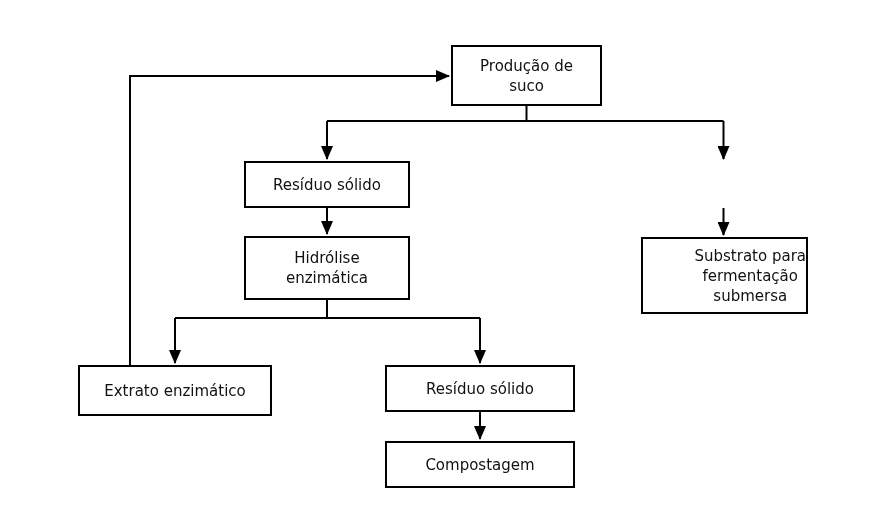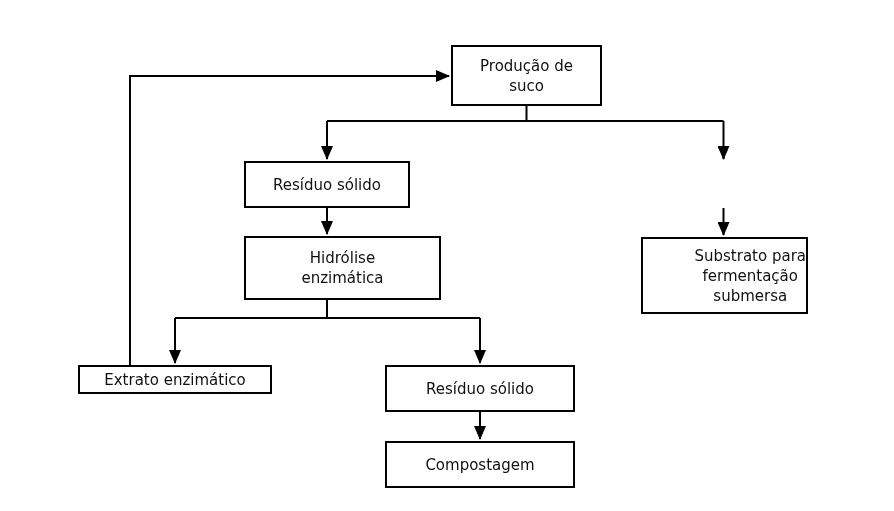--- a/index.html
+++ b/index.html
@@ -78,32 +78,32 @@
   <div class="node" style="left:451px; top:45px; width:151px; height:61px;">
     <span class="label">Produção de
 suco</span>
   </div>
 
   <div class="node" style="left:244px; top:161px; width:166px; height:47px;">
     <span class="label">Resíduo sólido</span>
   </div>
 
 
-  <div class="node" style="left:244px; top:236px; width:197px; height:64px;">
+  <div class="node" style="left:244px; top:236px; width:166px; height:64px;">
     <span class="label">Hidrólise
 enzimática</span>
   </div>
 
   <div class="node" style="left:641px; top:237px; width:167px; height:77px;justify-content:flex-end;">
     <span class="label">Substrato para
 fermentação
 submersa</span>
   </div>
 
-  <div class="node" style="left:78px; top:365px; width:194px; height:29px;">
+  <div class="node" style="left:78px; top:365px; width:194px; height:51px;">
     <span class="label">Extrato enzimático</span>
   </div>
 
   <div class="node" style="left:385px; top:365px; width:190px; height:47px;">
     <span class="label">Resíduo sólido</span>
   </div>
 
   <div class="node" style="left:385px; top:441px; width:190px; height:47px;text-align:right;">
     <span class="label">Compostagem</span>
   </div>

